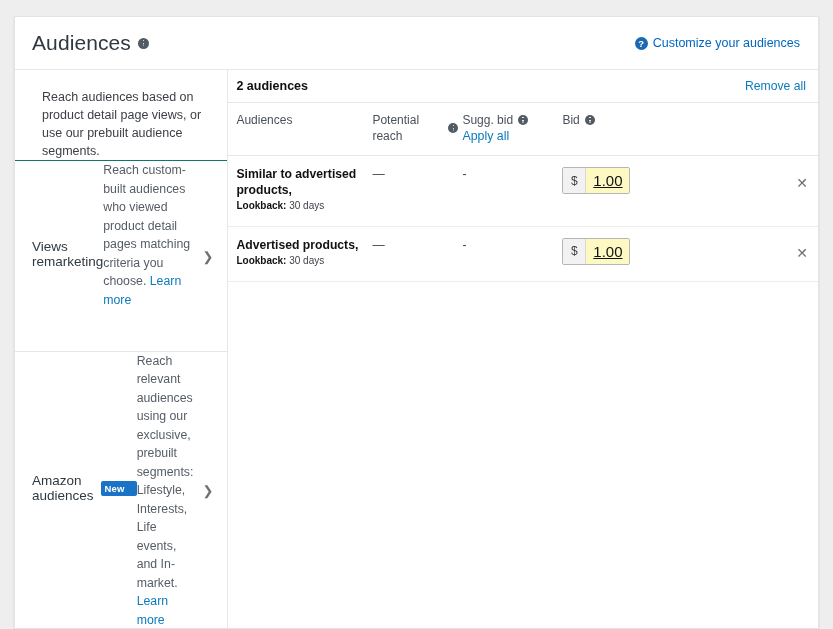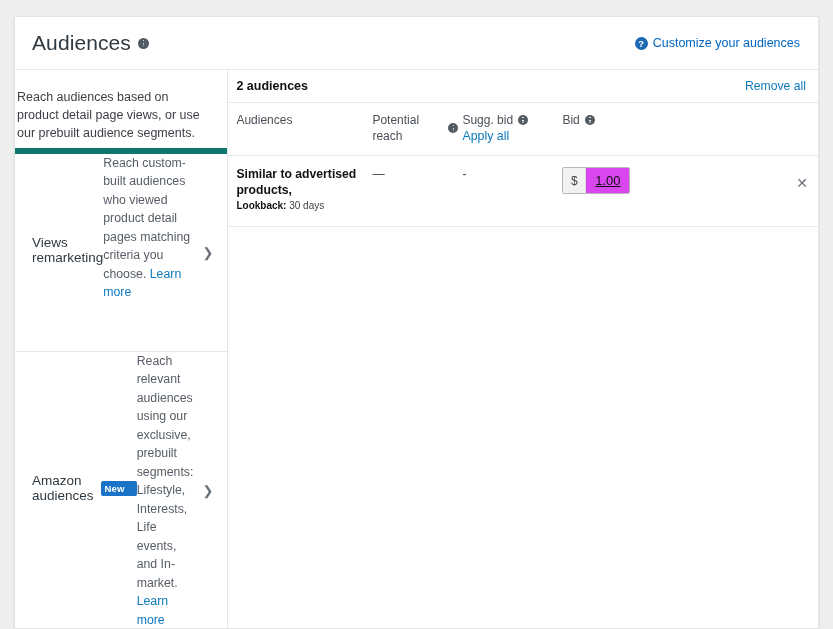--- a/index.html
+++ b/index.html
@@ -106,22 +106,22 @@
 
   
   .left-col {
     width: 385px;
     box-sizing: border-box;
     border-right: 1px solid #e7e7e7;
     display: flex;
     flex-direction: column;
   }
   .intro-block {
-    padding: 18px 22px 16px 2px;
-    border-bottom: 6px solid #0f766e;
+    padding: 18px 22px 16px 27px;
+    border-bottom: 1px solid #0f766e;
     min-height: 83px;
     box-sizing: border-box;
   }
   .intro-text {
     color: #3d4147;
     font-size: 12.5px;
     line-height: 18px;
   }
 
   .option-card {
@@ -277,23 +277,23 @@
     align-items: center;
     justify-content: center;
     font-size: 12px;
     color: #3d4147;
   }
   .bid-value {
     width: 43px;
     display: flex;
     align-items: center;
     justify-content: center;
-    font-size: 13px;
+    font-size: 15px;
     color: #111111;
-    background: #d946ef;
+    background: #fef9c3;
     text-decoration: underline;
   }
   .remove-x {
     color: #6b7179;
     font-size: 14px;
     line-height: 1;
     cursor: pointer;
     padding: 4px 2px 0 10px;
   }
 </style>
@@ -393,18 +393,35 @@
             <td>
               <div class="bid-wrap">
                 <span class="bid-input">
                   <span class="bid-prefix">$</span>
                   <span class="bid-value">1.00</span>
                 </span>
                 <span class="remove-x">✕</span>
               </div>
             </td>
           </tr>
+          <tr>
+            <td class="c-aud">
+              <div class="aud-name">Advertised products,</div>
+              <div class="aud-lookback"><b>Lookback:</b> <span>30 days</span></div>
+            </td>
+            <td class="dash-cell">—</td>
+            <td class="dash-cell">-</td>
+            <td>
+              <div class="bid-wrap">
+                <span class="bid-input">
+                  <span class="bid-prefix">$</span>
+                  <span class="bid-value">1.00</span>
+                </span>
+                <span class="remove-x">✕</span>
+              </div>
+            </td>
+          </tr>
         </tbody>
       </table>
 
     </div>
   </div>
 </div>
 
 </body></html>

